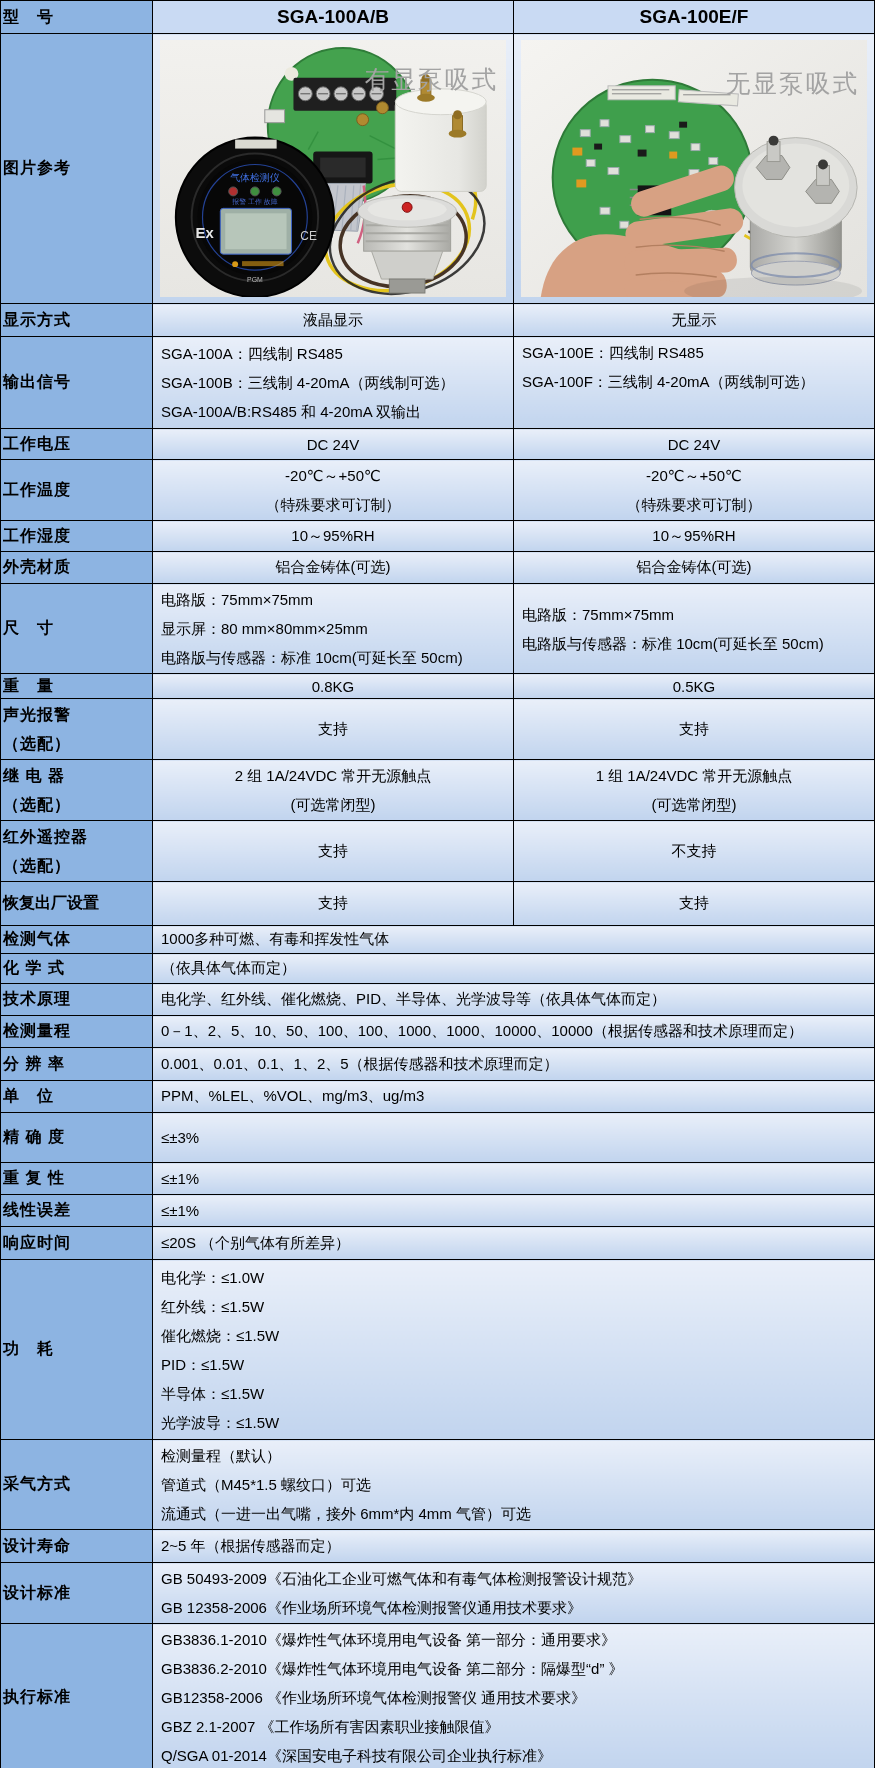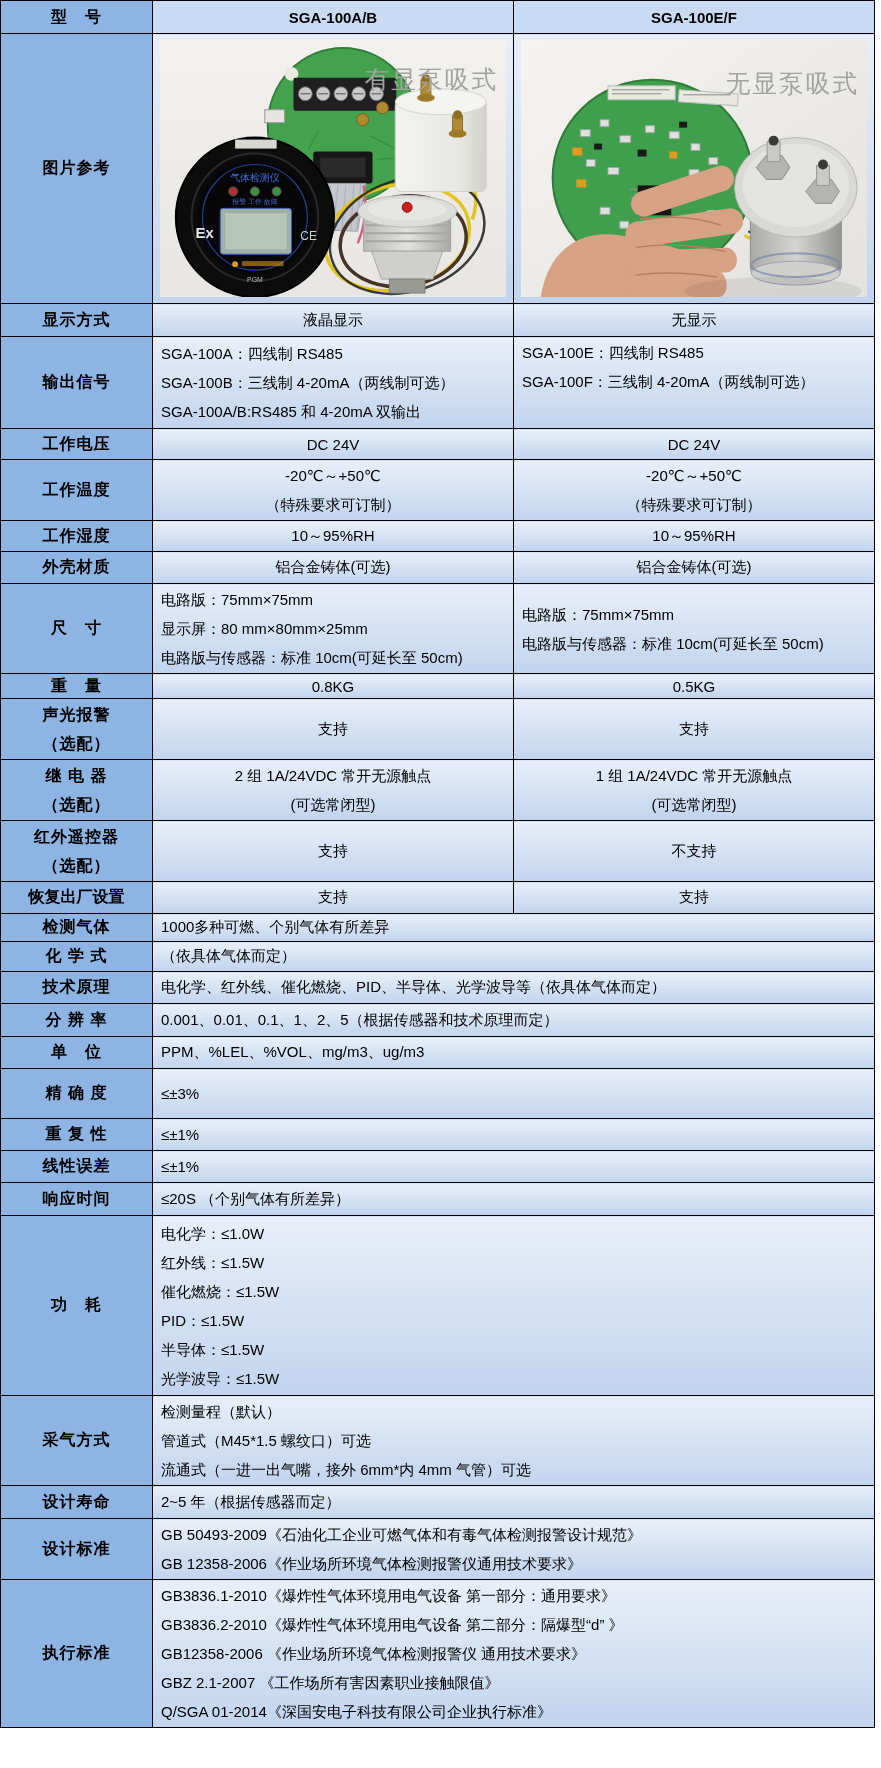--- a/index.html
+++ b/index.html
@@ -9,22 +9,22 @@
     --cell-bottom:#c1d4ee;
     --border:#000000;
     --watermark:#a3a3a3;
     --page-bg:#ffffff;
   }
   html,body{margin:0;padding:0;background:var(--page-bg);}
   body{font-family:"Liberation Sans","DejaVu Sans",sans-serif;color:#000;}
   .page{width:881px;}
   table.spec{border-collapse:collapse;table-layout:fixed;width:874px;margin:0;}
   td{border:1.6px solid var(--border);font-size:15px;padding:1px 8px;vertical-align:middle;overflow:hidden;}
-  td.lbl{background:var(--label-bg);font-weight:bold;text-align:center;font-size:16px;padding:1px 9px;letter-spacing:1px;}
-  td.hval{background:var(--hdr-bg);text-align:center;font-weight:bold;font-size:15px;}
+  td.lbl{background:var(--label-bg);font-weight:bold;font-size:16px;padding:1px 2px;letter-spacing:1px;}
+  td.hval{background:var(--hdr-bg);text-align:center;font-weight:bold;font-size:19px;}
   td.val{background:linear-gradient(180deg,var(--cell-top),var(--cell-bottom));text-align:center;margin-left:13px;}
   td.val.l{text-align:left;}
   .ln{line-height:29px;white-space:nowrap;}
   td.photo{background:linear-gradient(180deg,var(--cell-top),var(--cell-bottom));padding:6px 7px;}
   td.photo svg{display:block;width:100%;height:257px;}
 </style>
 </head>
 <body>
 
 <div class="page">
@@ -323,41 +323,45 @@
 
 <tr style="height:60px">
   <td class="lbl">
     <div class="ln">红外遥控器</div>
     <div class="ln">（选配）</div>
   </td>
   <td class="val">支持</td>
   <td class="val">不支持</td>
 </tr>
 
-<tr style="height:32px">
+<tr style="height:44px">
   <td class="lbl" style="letter-spacing:0">恢复出厂设置</td>
   <td class="val">支持</td>
   <td class="val">支持</td>
 </tr>
 
 <tr style="height:28px">
   <td class="lbl">检测气体</td>
-  <td class="val l" colspan="2">1000多种可燃、个别气体有所差异</td>
+  <td class="val l" colspan="2">1000多种可燃、有毒和挥发性气体</td>
 </tr>
 
 <tr style="height:30px">
   <td class="lbl">化 学 式</td>
   <td class="val l" colspan="2">（依具体气体而定）</td>
 </tr>
 
 <tr style="height:32px">
   <td class="lbl">技术原理</td>
   <td class="val l" colspan="2">电化学、红外线、催化燃烧、PID、半导体、光学波导等（依具体气体而定）</td>
 </tr>
 
+<tr style="height:32px">
+  <td class="lbl">检测量程</td>
+  <td class="val l" colspan="2">0－1、2、5、10、50、100、100、1000、1000、10000、10000（根据传感器和技术原理而定）</td>
+</tr>
 
 <tr style="height:33px">
   <td class="lbl">分 辨 率</td>
   <td class="val l" colspan="2">0.001、0.01、0.1、1、2、5（根据传感器和技术原理而定）</td>
 </tr>
 
 <tr style="height:32px">
   <td class="lbl">单　位</td>
   <td class="val l" colspan="2">PPM、%LEL、%VOL、mg/m3、ug/m3</td>
 </tr>

